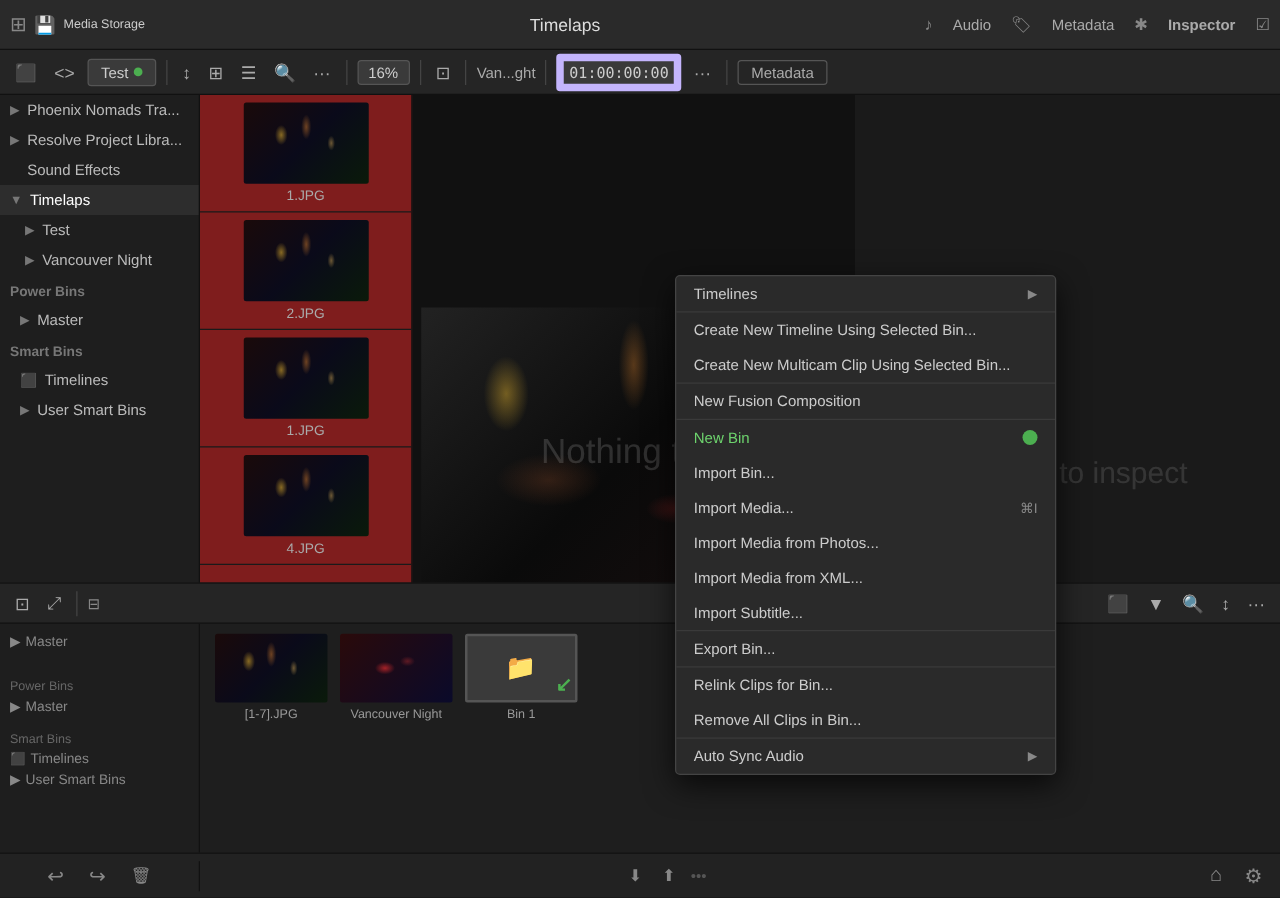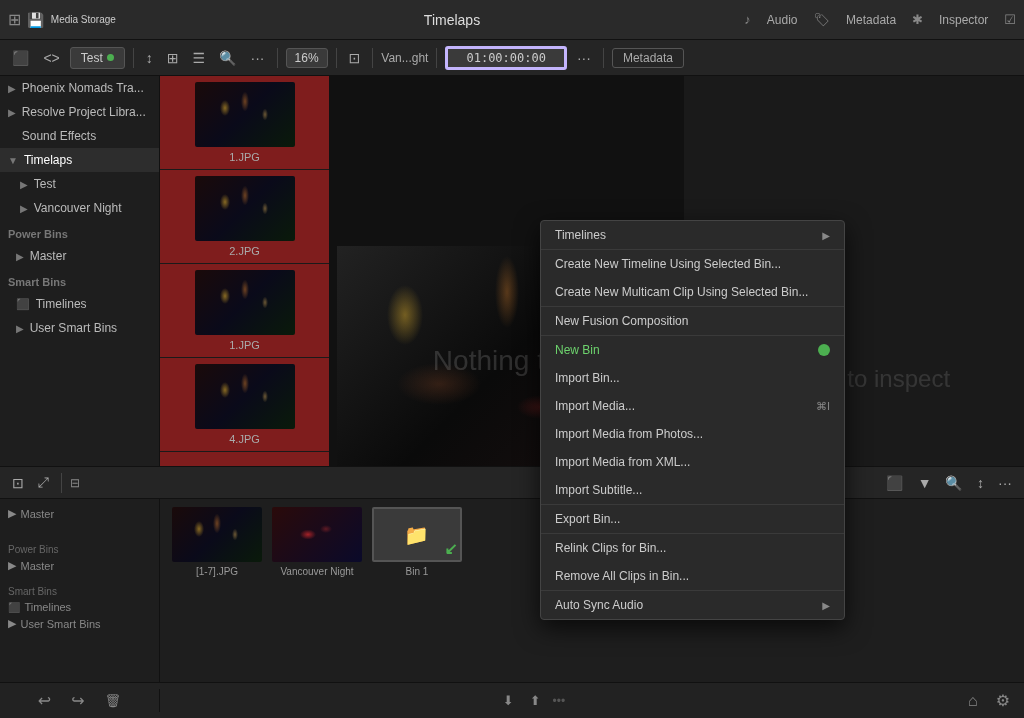--- a/index.html
+++ b/index.html
@@ -87,23 +87,23 @@
       background: #3a3a3a;
       border: 1px solid #555;
       border-radius: 3px;
       padding: 2px 8px;
       font-size: 12px;
       color: #ccc;
       cursor: pointer;
     }
     .timecode {
       background: #3a3a3a;
-      border: 3px solid #c4b5fd;
+      border: 6px solid #c4b5fd;
       border-radius: 3px;
-      padding: 2px 18px;
+      padding: 2px 4px;
       font-size: 12px;
       color: #ccc;
       font-family: monospace;
     }
     .meta-btn {
       background: none;
       border: 1px solid #555;
       border-radius: 3px;
       color: #aaa;
       padding: 2px 10px;
@@ -443,21 +443,21 @@
     <span style="font-size:14px;color:#aaa;">💾</span>
     <span style="font-size:10px;color:#ccc;font-weight:500;">Media Storage</span>
   </div>
   <div class="top-bar-center">Timelaps</div>
   <div class="top-bar-right">
     <span style="font-size:13px;color:#888;">♪</span>
     <span style="font-size:12px;color:#aaa;cursor:pointer;">Audio</span>
     <span style="font-size:13px;color:#888;">🏷</span>
     <span style="font-size:12px;color:#aaa;cursor:pointer;">Metadata</span>
     <span style="font-size:13px;color:#888;">✱</span>
-    <span style="font-size:12px;color:#aaa;cursor:pointer;">Inspector</span>
+    <span style="font-size:12px;color:#aaa;cursor:pointer;font-weight:bold;">Inspector</span>
     <span style="font-size:13px;color:#888;cursor:pointer;">☑</span>
   </div>
 </div>
 
 <div class="second-bar">
   <button class="icon-btn">⬛</button>
   <button class="icon-btn">&lt;&gt;</button>
   <div class="tab-btn">
     <span>Test</span>
     <span class="dot"></span>

